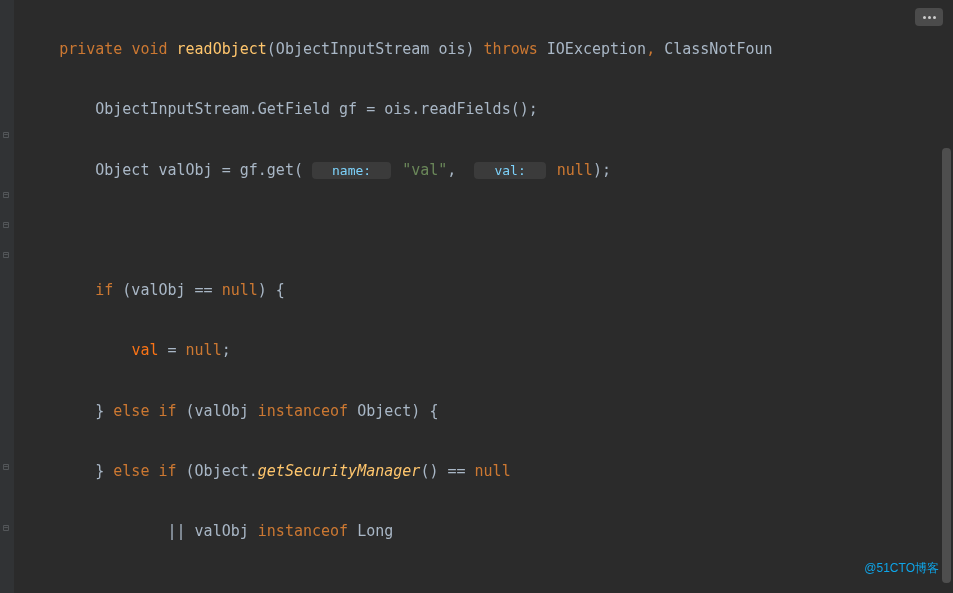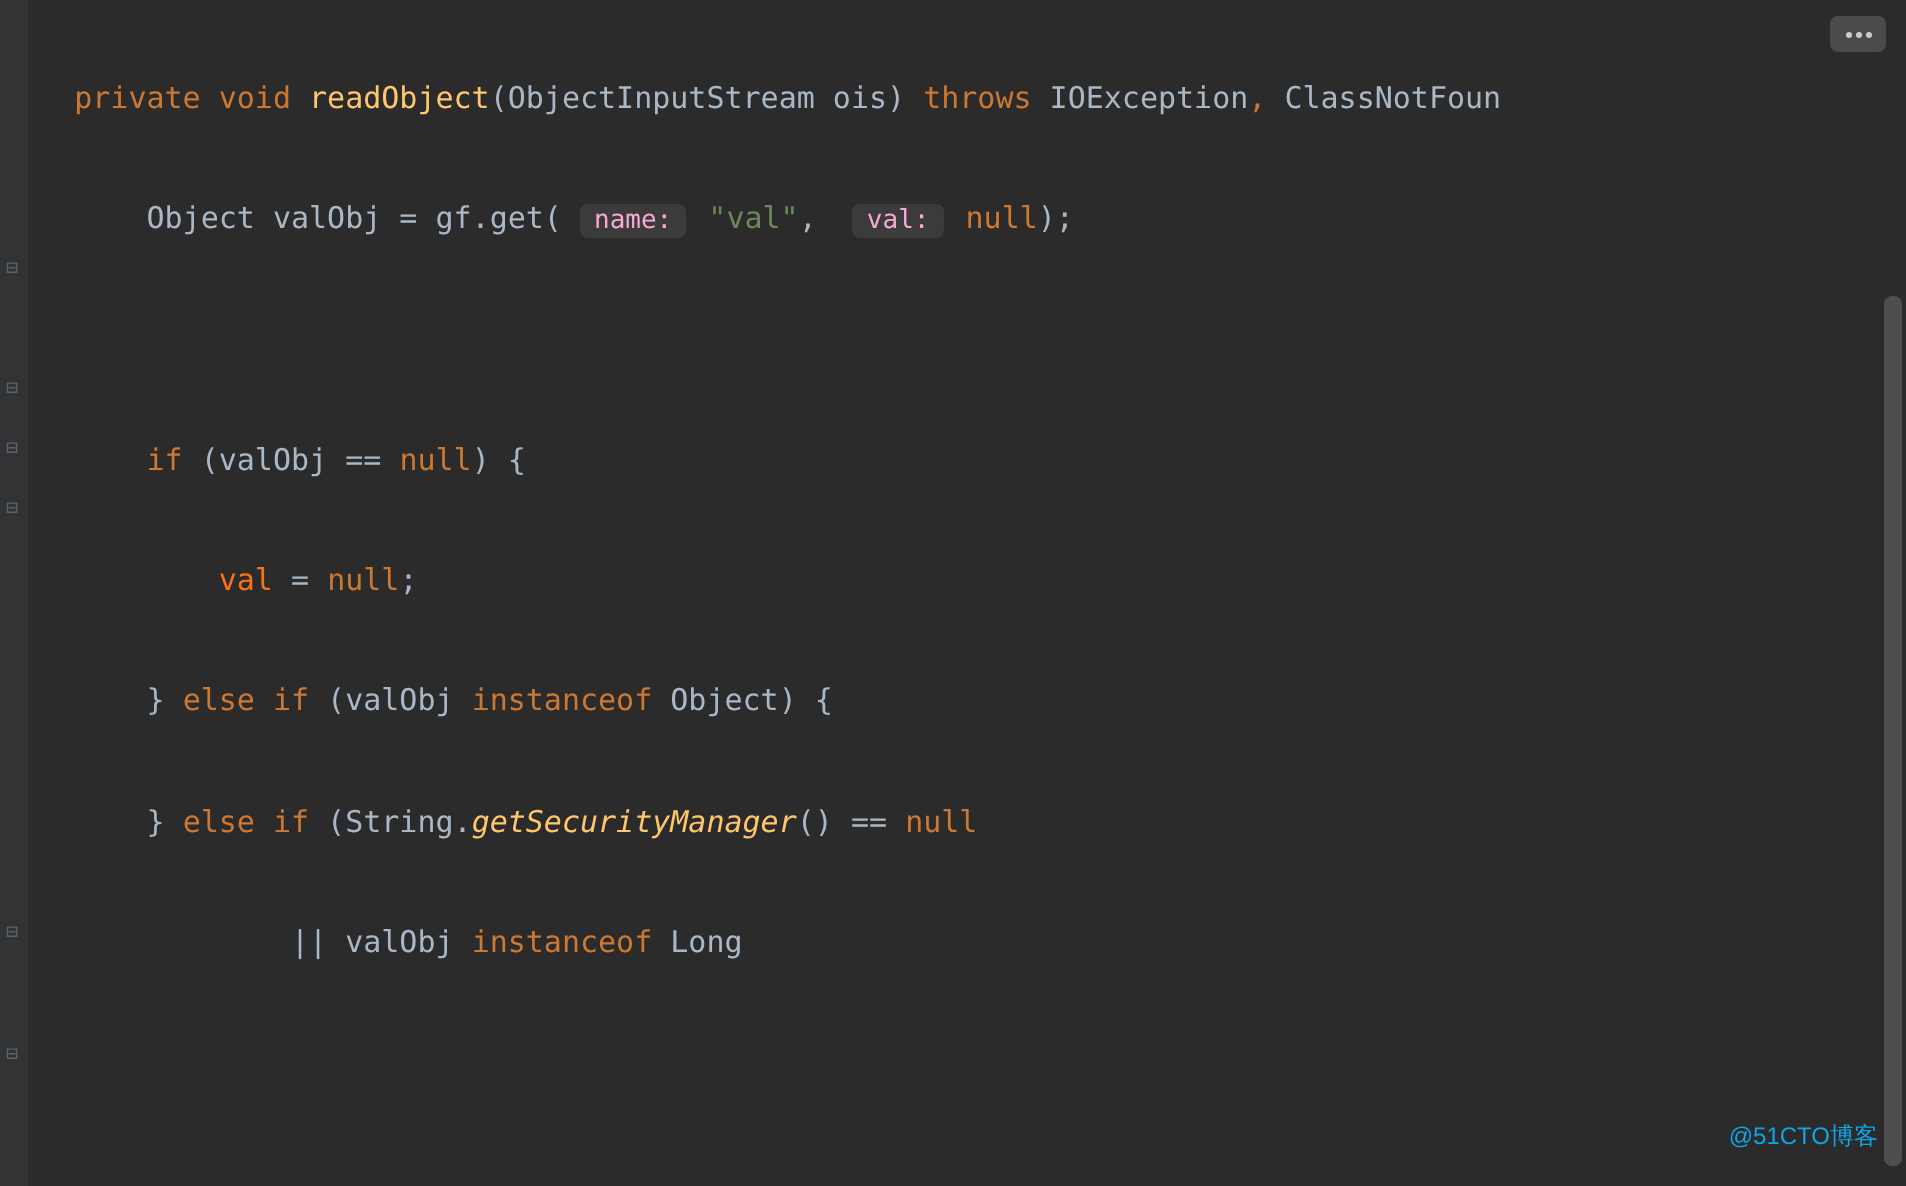--- a/index.html
+++ b/index.html
@@ -25,42 +25,42 @@
       position: absolute;
       left: 3px;
       width: 8px;
       height: 10px;
       font-size: 10px;
       color: #606366;
       line-height: 10px;
     }
     .code-area {
       position: absolute;
-      left: 1px;
+      left: 23px;
       top: 0;
       width: 925px;
       height: 593px;
       padding-top: 4px;
       padding-left: 0;
       white-space: pre;
       color: #a9b7c6;
       overflow: hidden;
     }
     .line { display: block; height: 30.3px; }
     .kw { color: #cc7832; }
     .mname { color: #ffc66d; }
     .mname-italic { color: #ffc66d; font-style: italic; }
     .fld { color: #f97316; }
     .str { color: #6a8759; }
     .txt { color: #a9b7c6; }
     .hint {
       background: #3b3b3b;
       border-radius: 4px;
-      color: #f9a8d4;
-      padding: 1px 7px;
+      color: #7dd3fc;
+      padding: 1px 20px;
       font-size: 13px;
       margin-right: 2px;
     }
     .more-button {
       position: absolute;
       top: 8px;
       right: 10px;
       width: 28px;
       height: 18px;
       background: #4b4b4b;
@@ -100,26 +100,27 @@
   <div class="gutter-mark" style="top:130px">⊟</div>
   <div class="gutter-mark" style="top:190px">⊟</div>
   <div class="gutter-mark" style="top:220px">⊟</div>
   <div class="gutter-mark" style="top:250px">⊟</div>
   <div class="gutter-mark" style="top:462px">⊟</div>
   <div class="gutter-mark" style="top:523px">⊟</div>
 </div>
 
 <div class="code-area">
 <span class="line">    <span class="kw">private</span> <span class="kw">void</span> <span class="mname">readObject</span><span class="txt">(ObjectInputStream ois) </span><span class="kw">throws</span><span class="txt"> IOException</span><span class="kw">,</span><span class="txt"> ClassNotFoun</span></span>
+<span class="line">        <span class="txt">ObjectInputStream.GetField gf = ois.readFields();</span></span>
 <span class="line">        <span class="txt">Object valObj = gf.get( </span><span class="hint">name:</span> <span class="str">"val"</span><span class="txt">,  </span><span class="hint">val:</span> <span class="kw">null</span><span class="txt">);</span></span>
 <span class="line"></span>
 <span class="line">        <span class="kw">if</span><span class="txt"> (valObj == </span><span class="kw">null</span><span class="txt">) {</span></span>
 <span class="line">            <span class="fld">val</span><span class="txt"> = </span><span class="kw">null</span><span class="txt">;</span></span>
 <span class="line">        <span class="txt">} </span><span class="kw">else if</span><span class="txt"> (valObj </span><span class="kw">instanceof</span><span class="txt"> Object) {</span></span>
-<span class="line">        <span class="txt">} </span><span class="kw">else if</span><span class="txt"> (String.</span><span class="mname-italic">getSecurityManager</span><span class="txt">() == </span><span class="kw">null</span></span>
+<span class="line">        <span class="txt">} </span><span class="kw">else if</span><span class="txt"> (Object.</span><span class="mname-italic">getSecurityManager</span><span class="txt">() == </span><span class="kw">null</span></span>
 <span class="line">                <span class="txt">|| valObj </span><span class="kw">instanceof</span><span class="txt"> Long</span></span>
 
 
 
 
 
 
 
 
 

